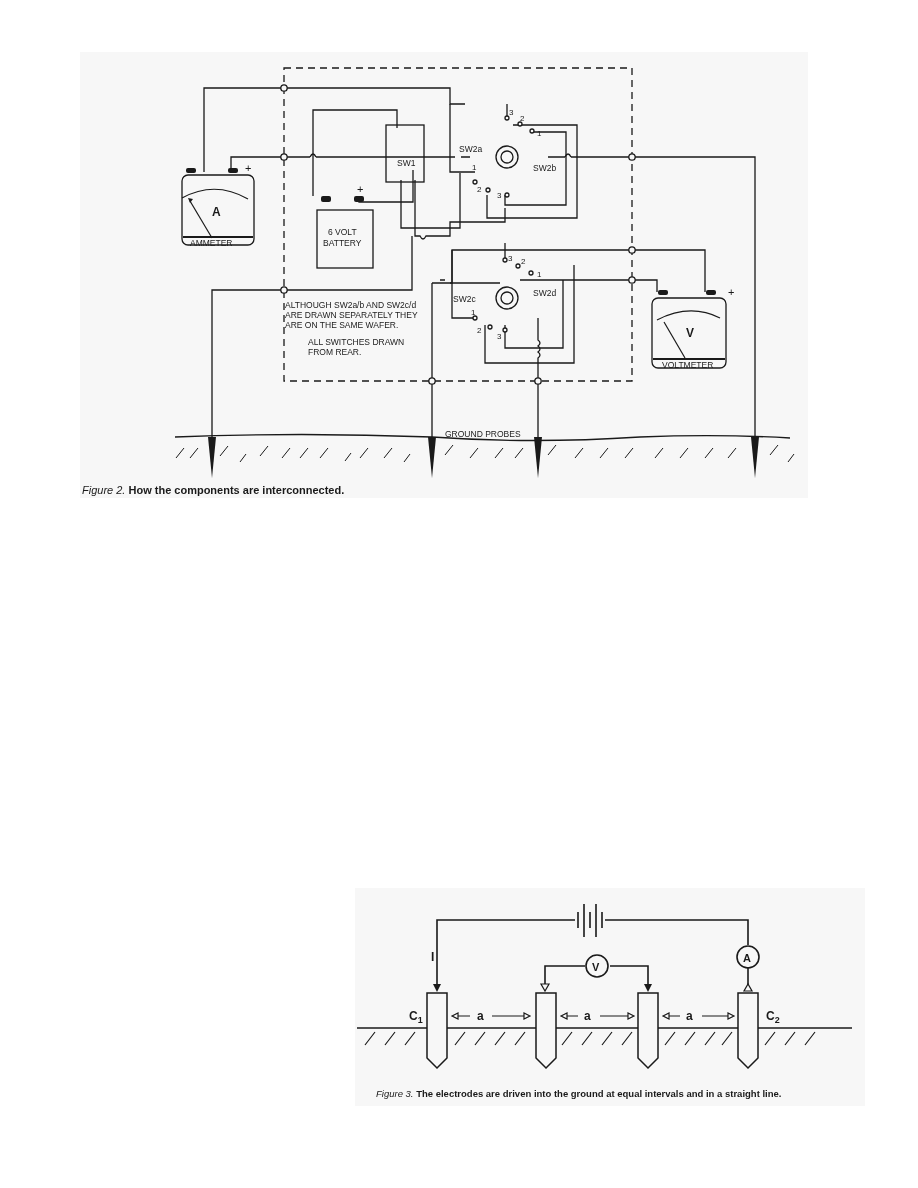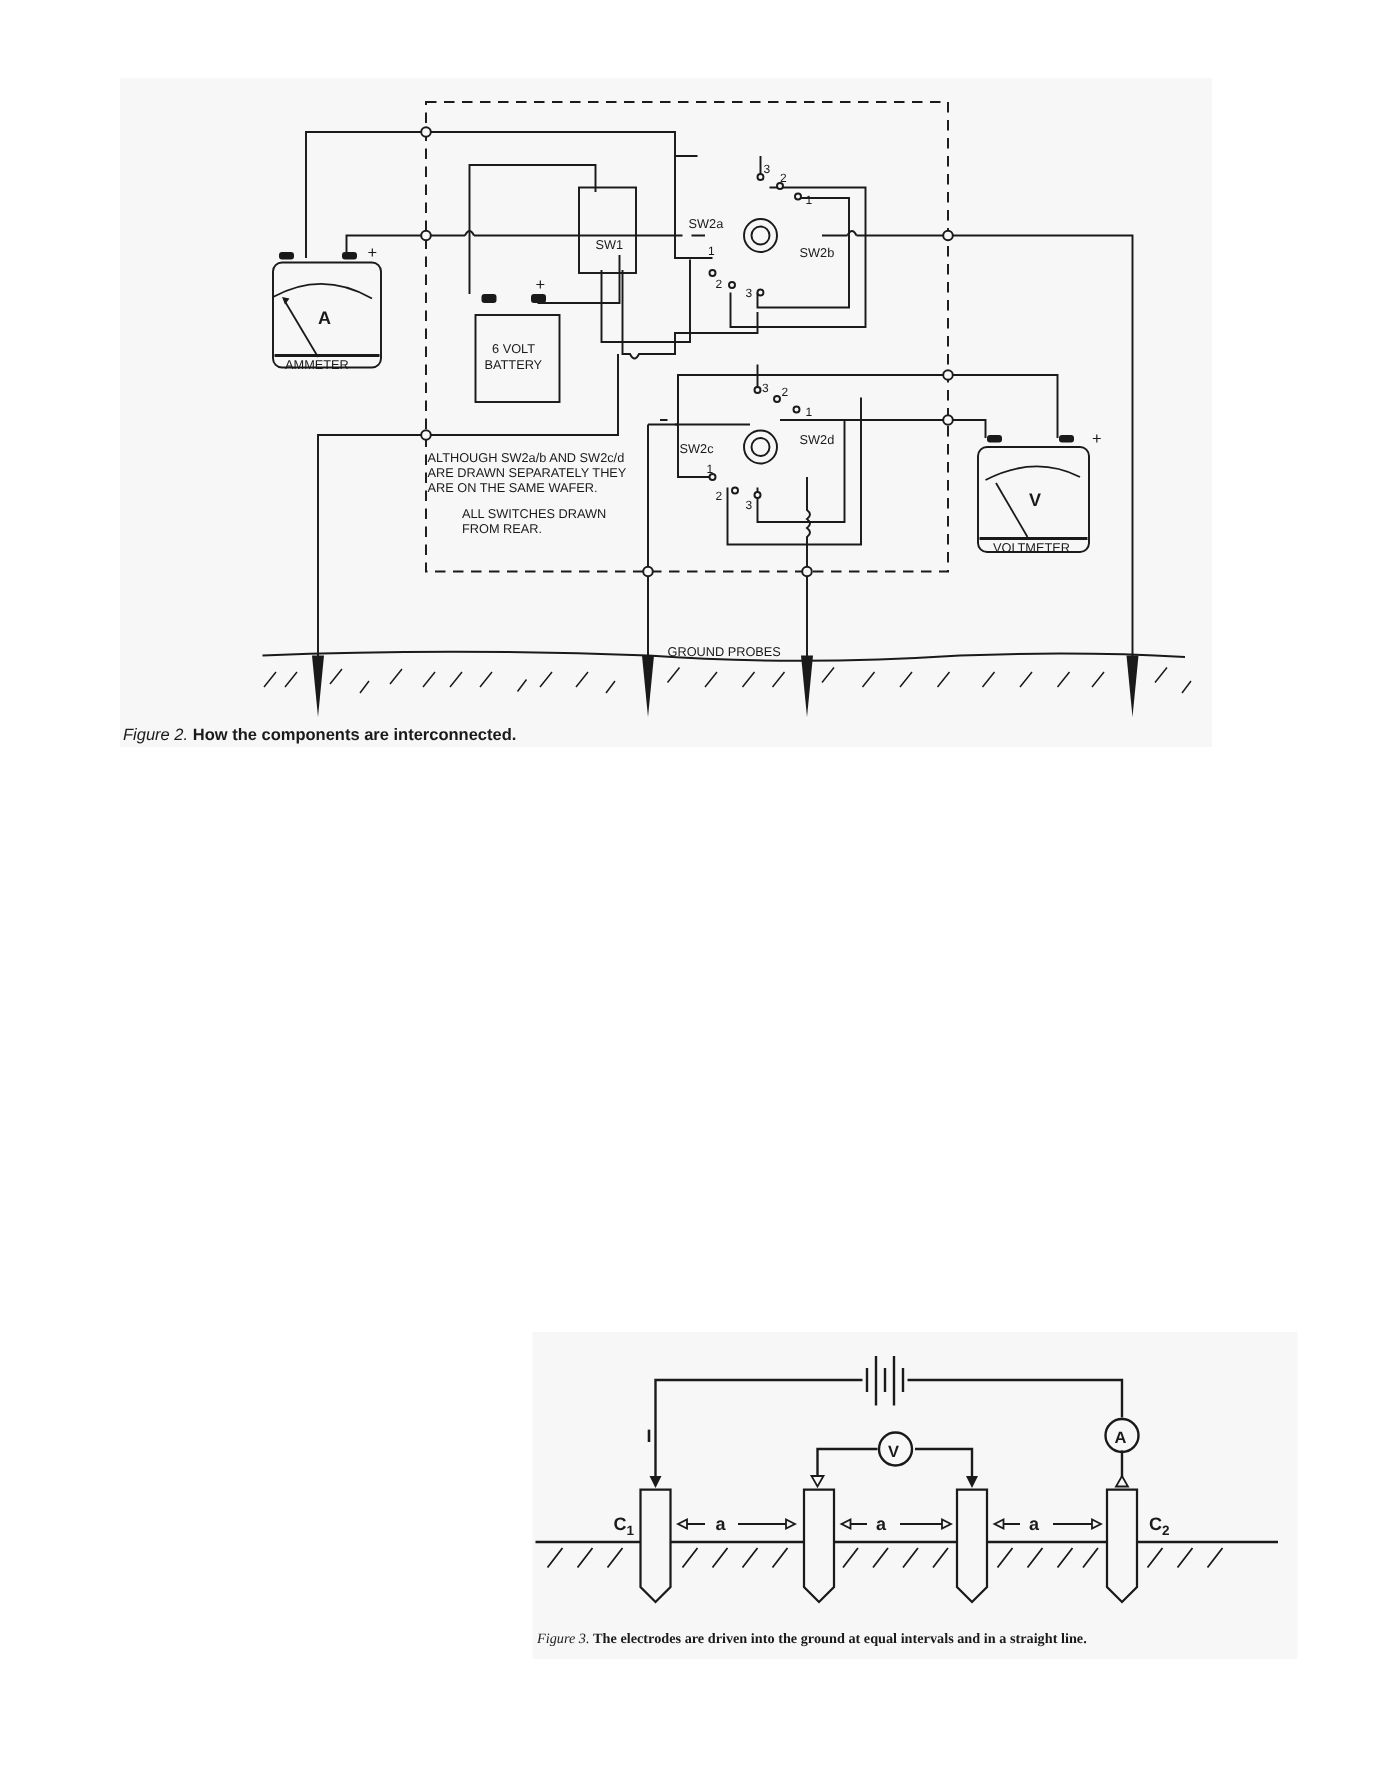--- a/index.html
+++ b/index.html
@@ -209,15 +209,15 @@
     <text class="lbl" x="431" y="961" font-size="12" font-weight="bold">I</text>
     <text class="lbl" x="592" y="971" font-size="11" font-weight="bold">V</text>
     <text class="lbl" x="743" y="962" font-size="11" font-weight="bold">A</text>
     <text class="lbl" x="409" y="1020" font-size="12" font-weight="bold"><tspan>C</tspan><tspan font-size="9" dy="3">1</tspan></text>
     <text class="lbl" x="766" y="1020" font-size="12" font-weight="bold"><tspan>C</tspan><tspan font-size="9" dy="3">2</tspan></text>
     <text class="lbl" x="477" y="1020" font-size="12" font-weight="bold">a</text>
     <text class="lbl" x="584" y="1020" font-size="12" font-weight="bold">a</text>
     <text class="lbl" x="686" y="1020" font-size="12" font-weight="bold">a</text>
   </svg>
 </div>
-<div class="cap" style="left:358px; top:1088px; font-size:9.5px;font-family:Liberation Serif, serif;">
+<div class="cap" style="left:376px; top:1088px; font-size:9.5px;">
   <i>Figure 3.</i> <b>The electrodes are driven into the ground at equal intervals and in a straight line.</b>
 </div>
 
 </body></html>

